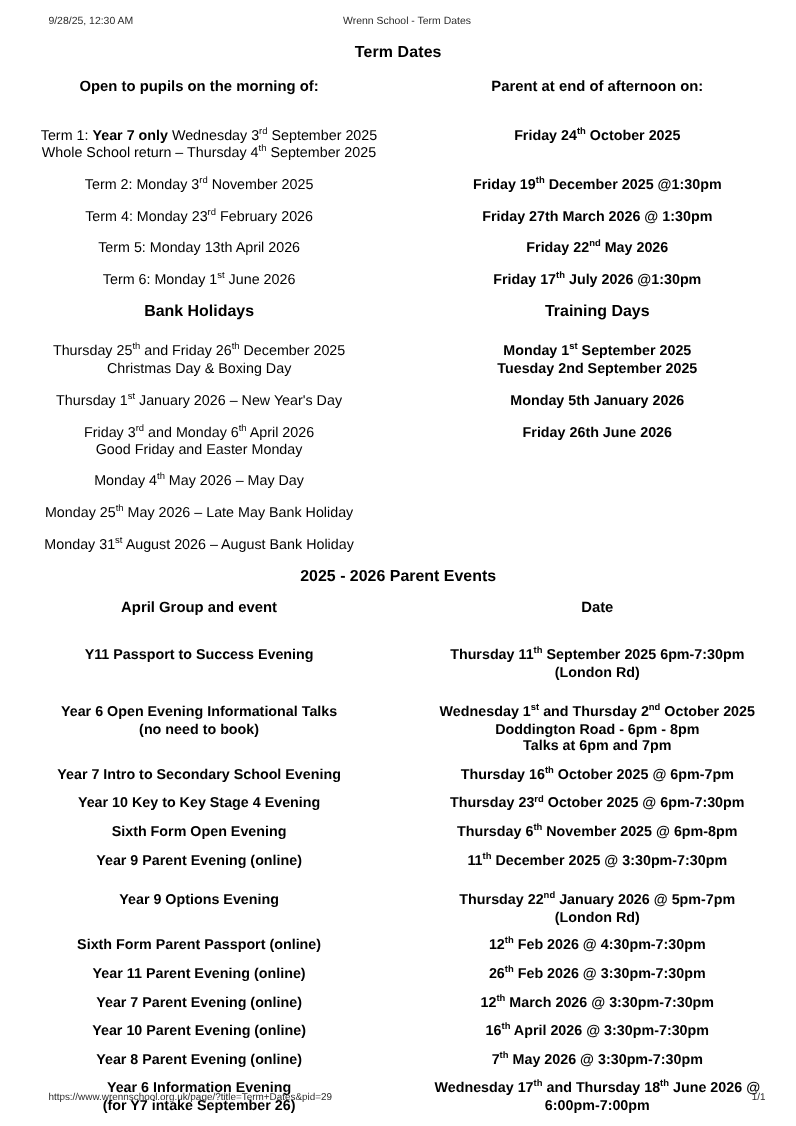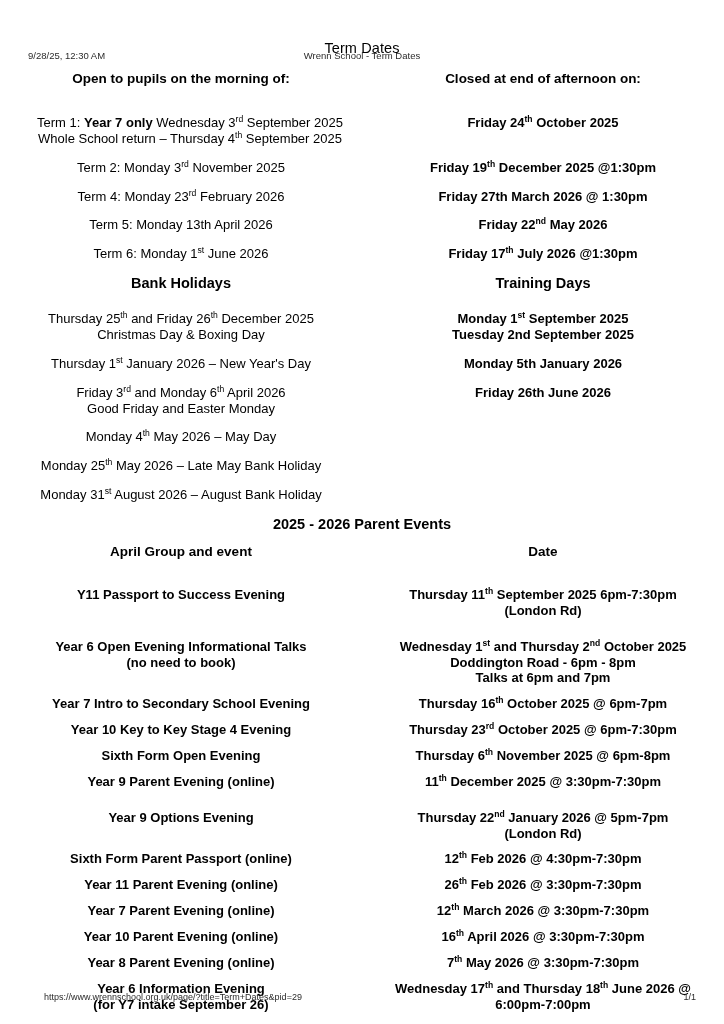--- a/index.html
+++ b/index.html
@@ -12,25 +12,24 @@
     height: 1024px;
     position: relative;
     font-family: "Liberation Sans", sans-serif;
     color: #000000;
     -webkit-font-smoothing: antialiased;
   }
 
   
   .print-header {
     position: absolute;
-    top: 14px; left: 0; right: 0;
+    top: 14px; left: 16px; right: 0;
     height: 14px;
     font-size: 9.5px;
     color: #2b2b2b;
-    margin-top: 36px;
   }
   .print-header .ph-date {
     position: absolute; left: 28px; top: 0;
     white-space: nowrap;
   }
   .print-header .ph-title {
     position: absolute; left: 0; right: 0; top: 0;
     text-align: center;
     white-space: nowrap;
   }
@@ -52,21 +51,21 @@
 
   
   .doc {
     position: absolute;
     top: 40px; left: 0;
     width: 724px;
   }
 
   .doc-title {
     text-align: center;
-    font-weight: normal;
+    font-weight: bold;
     font-size: 14.5px;
     margin: 0 0 14px 0;
     letter-spacing: 0.1px;
   }
 
   .section-title {
     text-align: center;
     font-weight: bold;
     font-size: 14.5px;
     margin: 0;
@@ -125,21 +124,21 @@
   <span class="ph-title">Wrenn School - Term Dates</span>
 </div>
 
 <div class="doc">
 
   <div class="doc-title">Term Dates</div>
 
   <div>
     <div class="row">
       <div class="col-l colhead">Open to pupils on the morning of:</div>
-      <div class="col-r colhead">Closed at end of afternoon on:</div>
+      <div class="col-r colhead">Parent at end of afternoon on:</div>
     </div>
     <div class="gap-16"></div>
     <div id="term-rows">
         <div class="row term-row">
           <div class="col-l cell lefty">Term 1: <span class="b">Year 7 only</span> Wednesday 3<span class="sup">rd</span> September 2025<br>Whole School return – Thursday 4<span class="sup">th</span> September 2025</div>
           <div class="col-r cell">Friday 24<span class="sup">th</span> October 2025</div>
         </div>
         <div class="row term-row">
           <div class="col-l cell ">Term 2: Monday 3<span class="sup">rd</span> November 2025</div>
           <div class="col-r cell">Friday 19<span class="sup">th</span> December 2025 @1:30pm</div>

